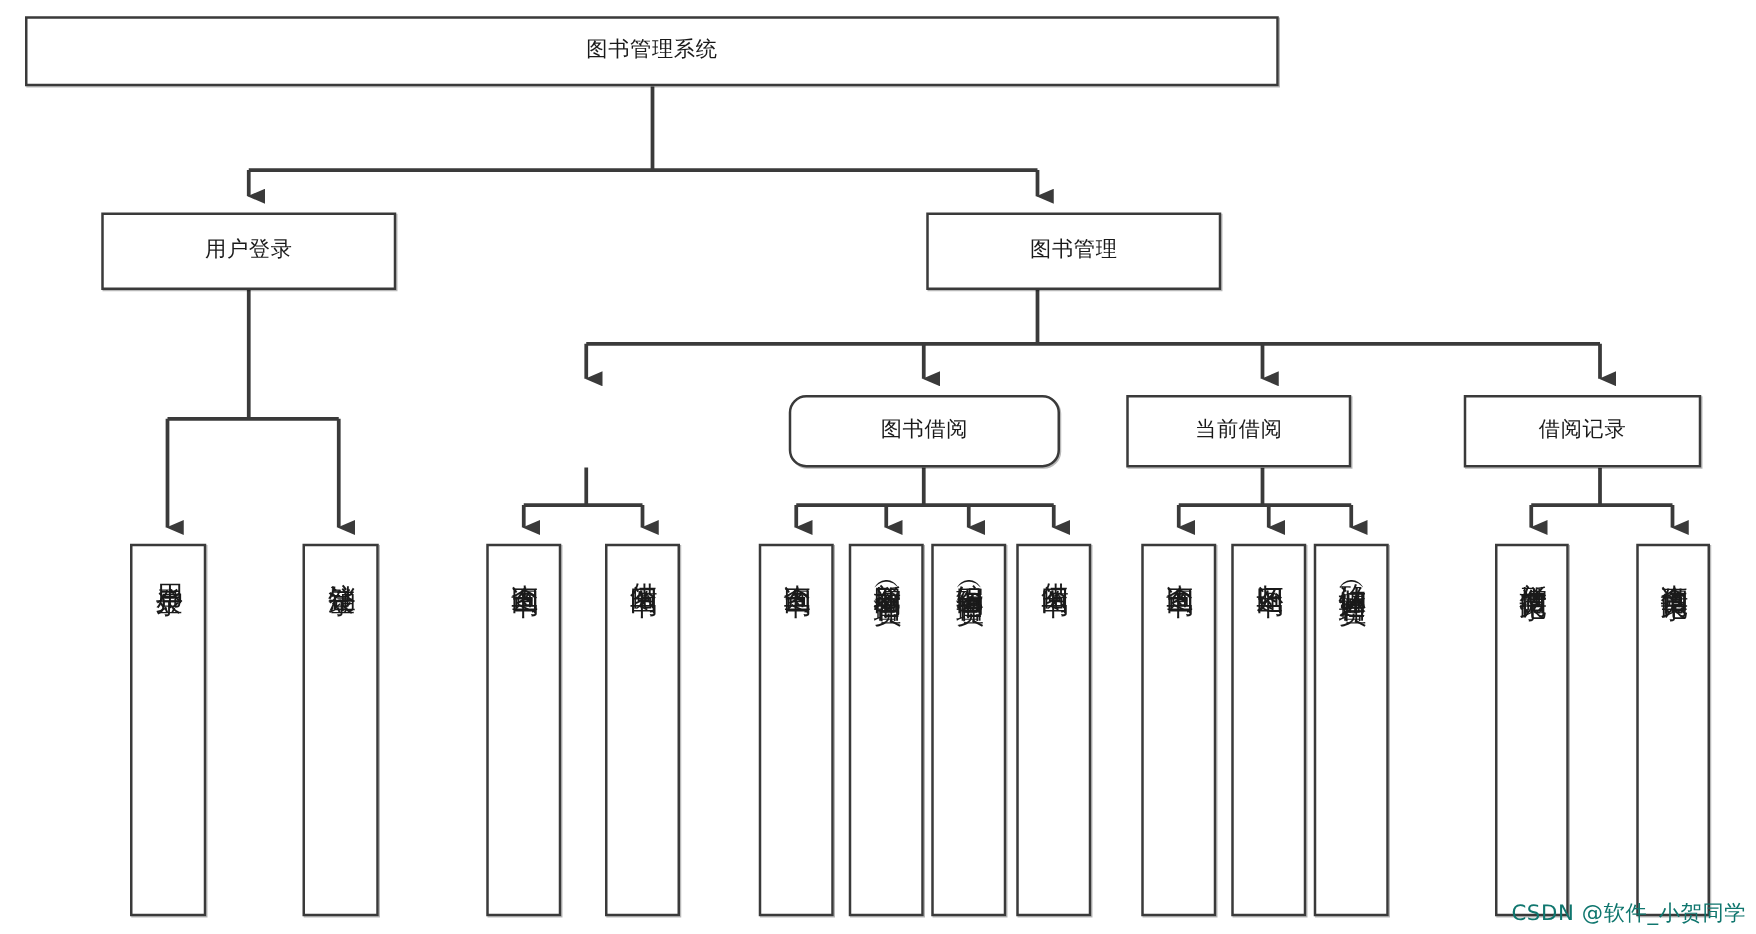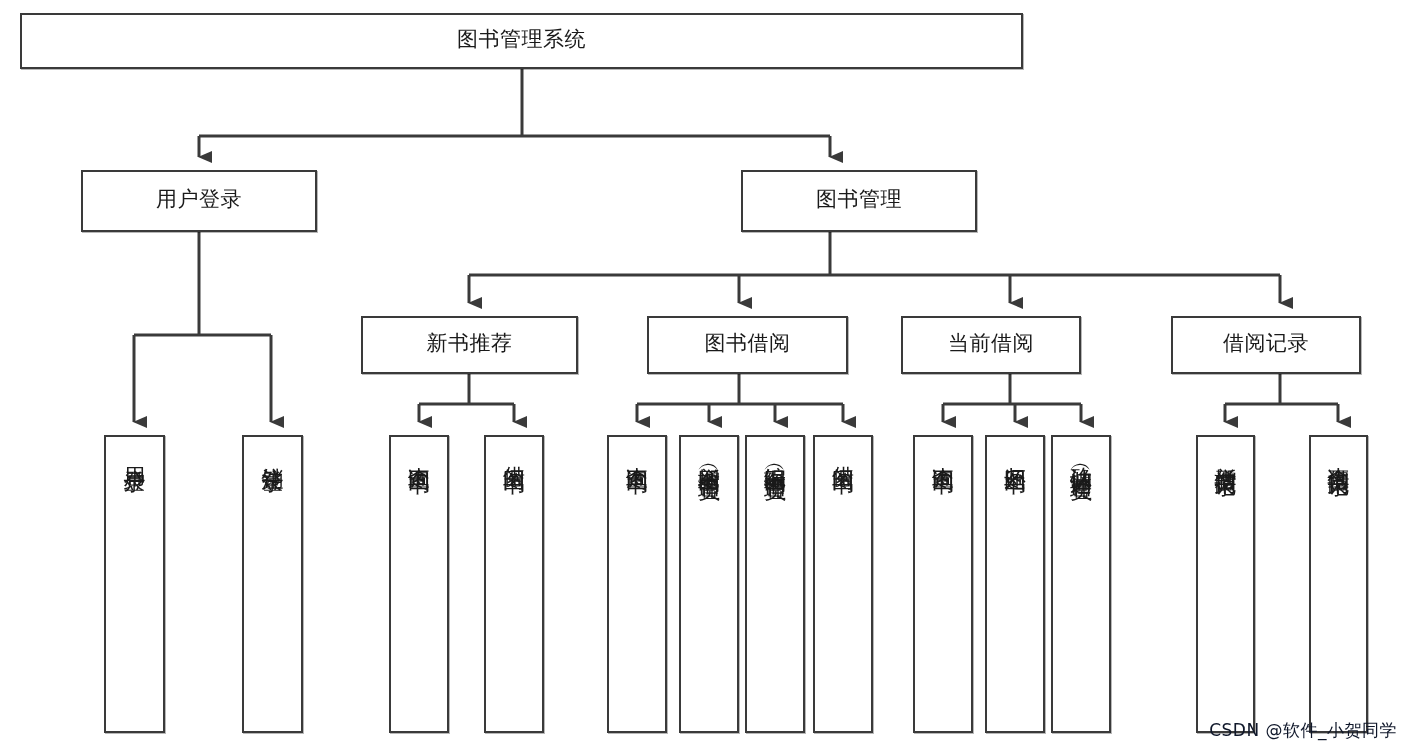--- a/index.html
+++ b/index.html
@@ -35,44 +35,43 @@
     justify-content: center;
     color: #1a1a1a;
     box-shadow: 1px 1px 0 0 rgba(0,0,0,0.28);
   }
   .node .lbl {
     display: block;
     text-align: center;
     line-height: 1.16;
   }
   .node.horiz .lbl {
-    font-size: 21px;
+    font-size: 17px;
     letter-spacing: 0.5px;
     white-space: nowrap;
-    font-family: Liberation Mono, monospace;
   }
   .node.vert {
     align-items: flex-start;
     justify-content: center;
     padding-top: 12px;
   }
   .node.vert .lbl {
     writing-mode: vertical-rl;
     text-orientation: upright;
     font-size: 22px;
     letter-spacing: 2px;
     line-height: 1.0;
     white-space: nowrap;
   }
   #watermark {
     position: absolute;
     right: 8px;
     bottom: 5px;
     font-size: 17px;
-    color: #0f172a;
+    color: #0f766e;
     white-space: nowrap;
     letter-spacing: 0.5px;
   }
 </style>
 </head>
 <body>
 
 <div id="canvas">
 
   <svg id="wires" viewBox="0 0 1405 747">
@@ -130,24 +129,21 @@
     <span class="lbl">图书管理系统</span>
   </div>
 
   <div class="node horiz" style="left: 81px; top: 170px; width: 236px; height: 62px;">
     <span class="lbl">用户登录</span>
   </div>
   <div class="node horiz" style="left: 741px; top: 170px; width: 236px; height: 62px;">
     <span class="lbl">图书管理</span>
   </div>
 
-  <div class="node horiz" style="left: 361px; top: 316px; width: 217px; height: 58px;">
-    <span class="lbl">新书推荐</span>
-  </div>
-  <div class="node horiz" style="left: 647px; top: 316px; width: 201px; height: 58px;">
+  <div class="node horiz" style="left: 631px; top: 316px; width: 217px; height: 58px; border-radius: 14px;">
     <span class="lbl">图书借阅</span>
   </div>
   <div class="node horiz" style="left: 901px; top: 316px; width: 180px; height: 58px;">
     <span class="lbl">当前借阅</span>
   </div>
   <div class="node horiz" style="left: 1171px; top: 316px; width: 190px; height: 58px; justify-content: center;">
     <span class="lbl">借阅记录</span>
   </div>
 
   <div class="node vert" style="left: 104px; top: 435px; width: 61px; height: 298px;">

